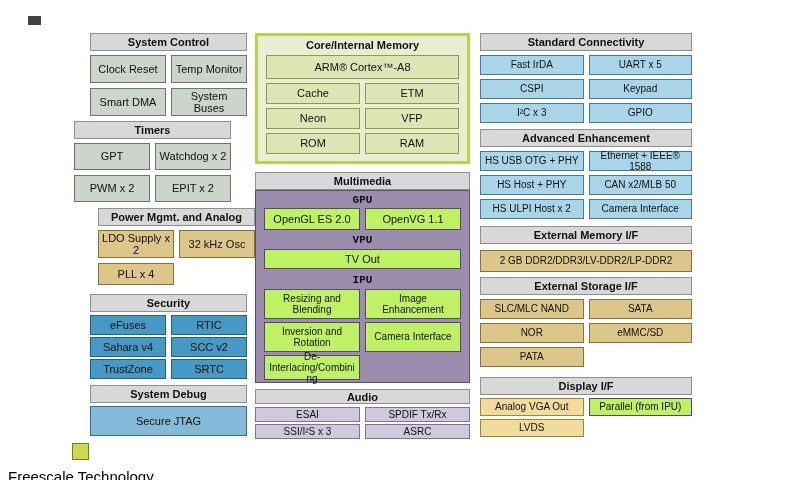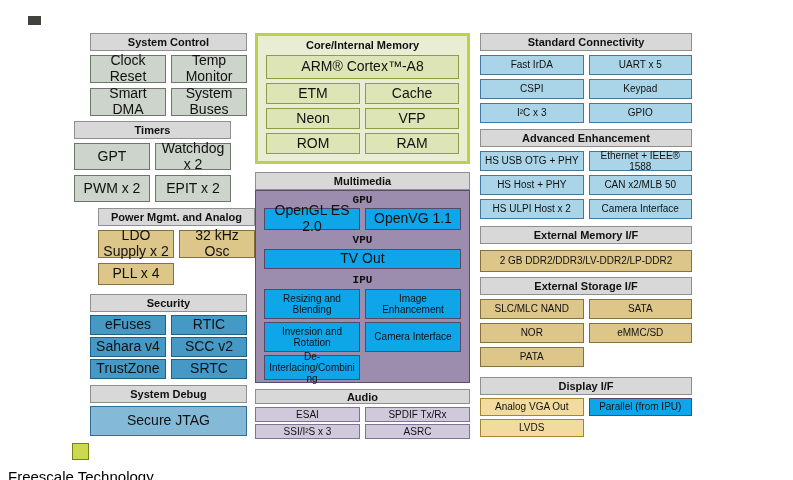--- a/index.html
+++ b/index.html
@@ -5,29 +5,29 @@
   * { box-sizing: border-box; margin: 0; padding: 0; }
   html, body { background: #ffffff; }
   body { font-family: "Liberation Sans", "DejaVu Sans", sans-serif; color: #111; }
   .stage { position: relative; width: 793px; height: 480px; background: #ffffff; overflow: hidden; }
 
   .sec { position: absolute; }
   .sec-header { background:#d8d8d8; border:1px solid #8f8f8f; font-weight:bold; font-size:11px;
                 height:18px; display:flex; align-items:center; justify-content:center; }
   .grid2 { display:grid; grid-template-columns:1fr 1fr; column-gap:5px; row-gap:5px; margin-top:4px; }
   .block { border:1px solid #666; display:flex; align-items:center; justify-content:center;
-           text-align:center; font-size:14px; line-height:1.12; padding:1px 3px; overflow-wrap:anywhere; }
+           text-align:center; font-size:11px; line-height:1.12; padding:1px 3px; overflow-wrap:anywhere; }
   .fs10 .block { font-size:10px; }
 
   .b-gray   { background:#ccd4cb; border-color:#6b776b; }
   .b-tan    { background:#ddc689; border-color:#86713a; }
   .b-blue   { background:#4599c4; border-color:#20618a; }
   .b-jtag   { background:#84bad8; border-color:#2f6e96; }
   .b-green  { background:#dde5b6; border-color:#8e9c42; }
-  .b-purple { background:#0ea5e9; border-color:#564868; }
+  .b-purple { background:#bef264; border-color:#564868; }
   .b-lav    { background:#cfc9db; border-color:#7d7394; }
   .b-lblue  { background:#aad5e8; border-color:#417a9e; }
   .b-yellow { background:#f2db9e; border-color:#a5862e; }
 
   .core-box { position:absolute; background:#e9edd3; border:3px solid #bdd04a; padding:3px 8px 4px; }
   .core-title { font-weight:bold; font-size:11px; text-align:center; height:14px; }
 
   .mm-box { background:#9c8cae; border:1px solid #5a4c6b; padding:3px 8px; }
   .mm-label { font-weight:bold; font-size:11px; text-align:center; height:13px;font-family:Liberation Mono, monospace; }
   .ipu-cols { display:flex; gap:5px; margin-top:2px; }
@@ -88,22 +88,22 @@
 
   <div class="sec" style="left:90px;top:385px;width:157px">
     <div class="sec-header">System Debug</div>
     <div class="block b-jtag" style="height:30px;margin-top:3px">Secure JTAG</div>
   </div>
 
   <div class="core-box" style="left:255px;top:33px;width:215px;height:131px">
     <div class="core-title">Core/Internal Memory</div>
     <div class="block b-green" style="height:24px;margin-top:2px">ARM® Cortex™-A8</div>
     <div class="grid2" style="grid-auto-rows:21px;row-gap:4px;margin-top:4px">
+      <div class="block b-green">Cache</div>
       <div class="block b-green">ETM</div>
-      <div class="block b-green">Cache</div>
       <div class="block b-green">Neon</div>
       <div class="block b-green">VFP</div>
       <div class="block b-green">ROM</div>
       <div class="block b-green">RAM</div>
     </div>
   </div>
 
   <div class="sec" style="left:255px;top:172px;width:215px">
     <div class="sec-header">Multimedia</div>
     <div class="mm-box" style="height:193px">

